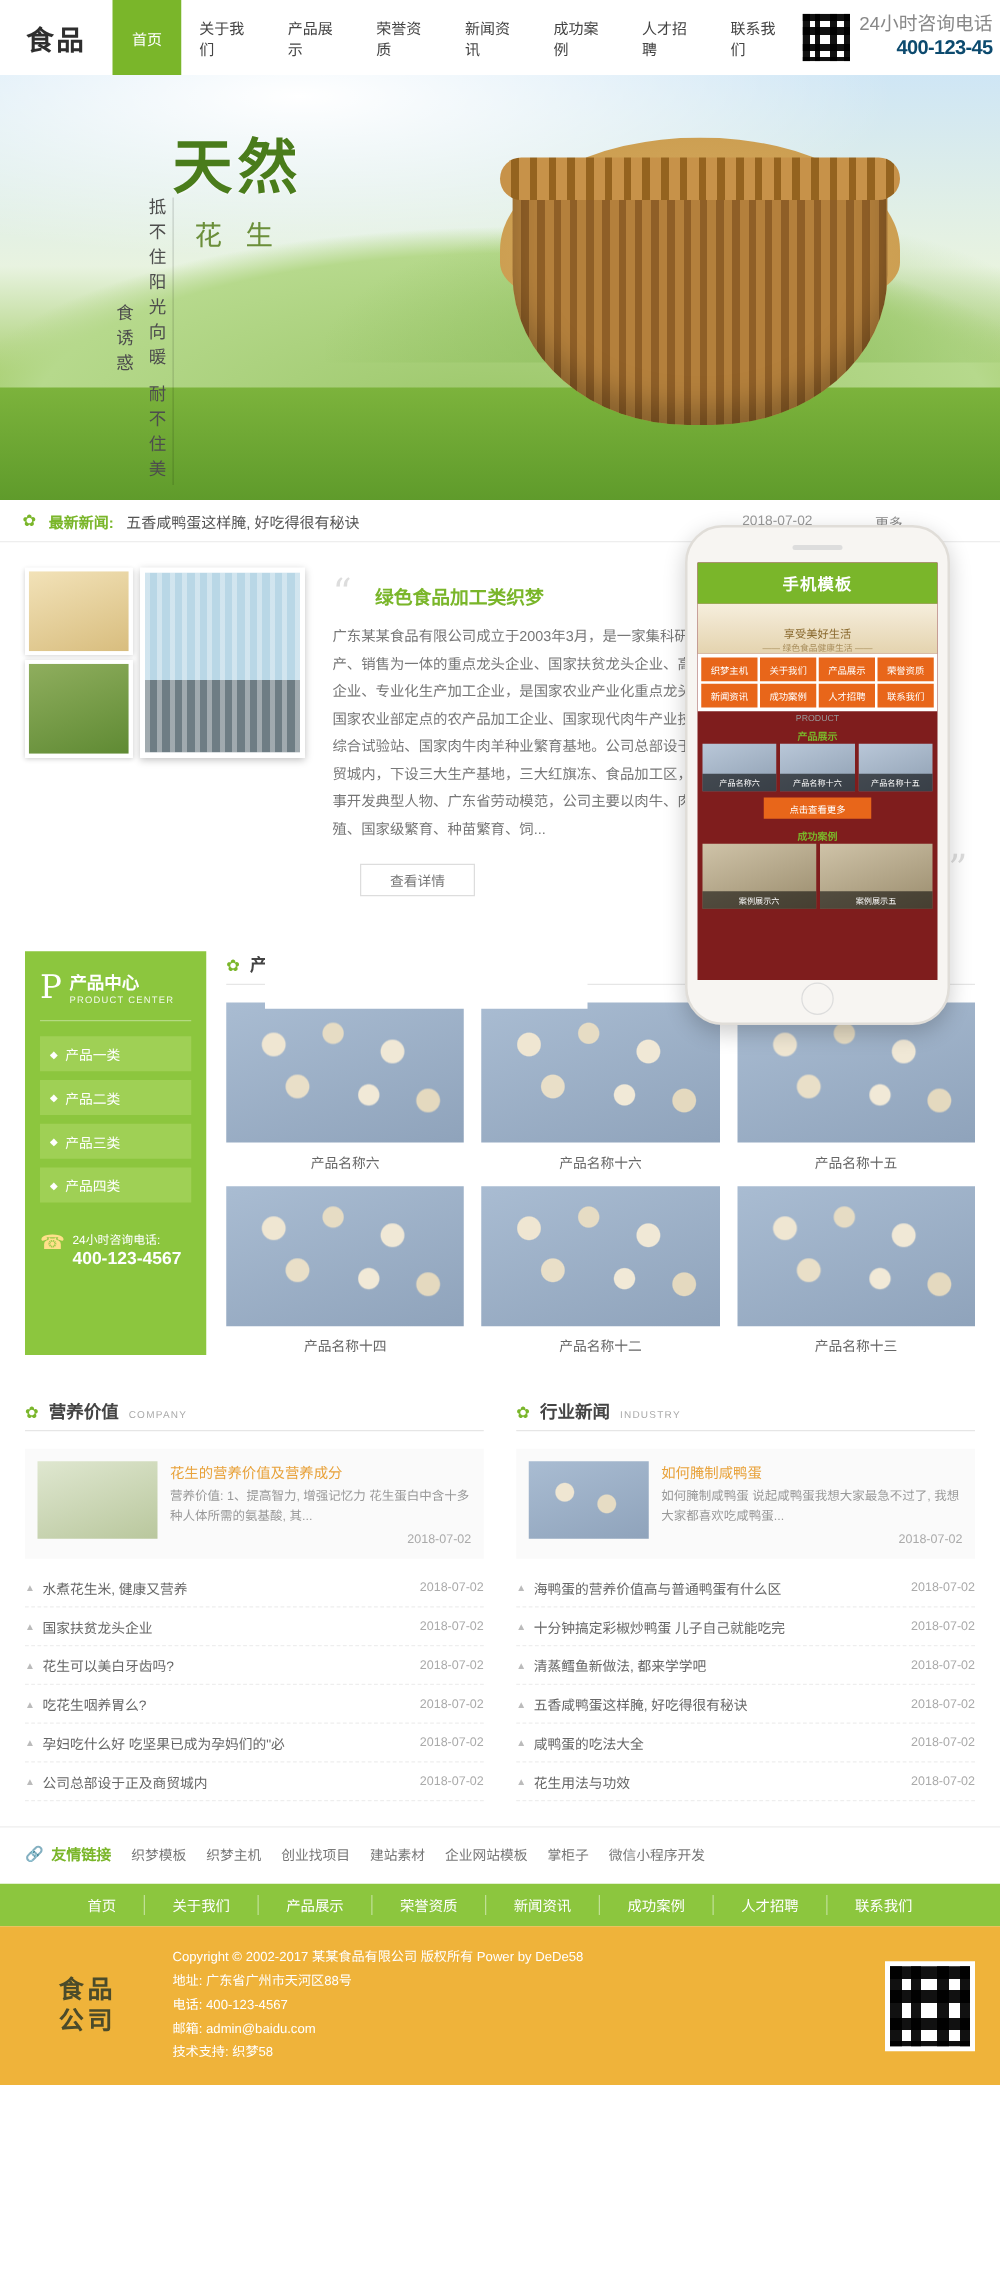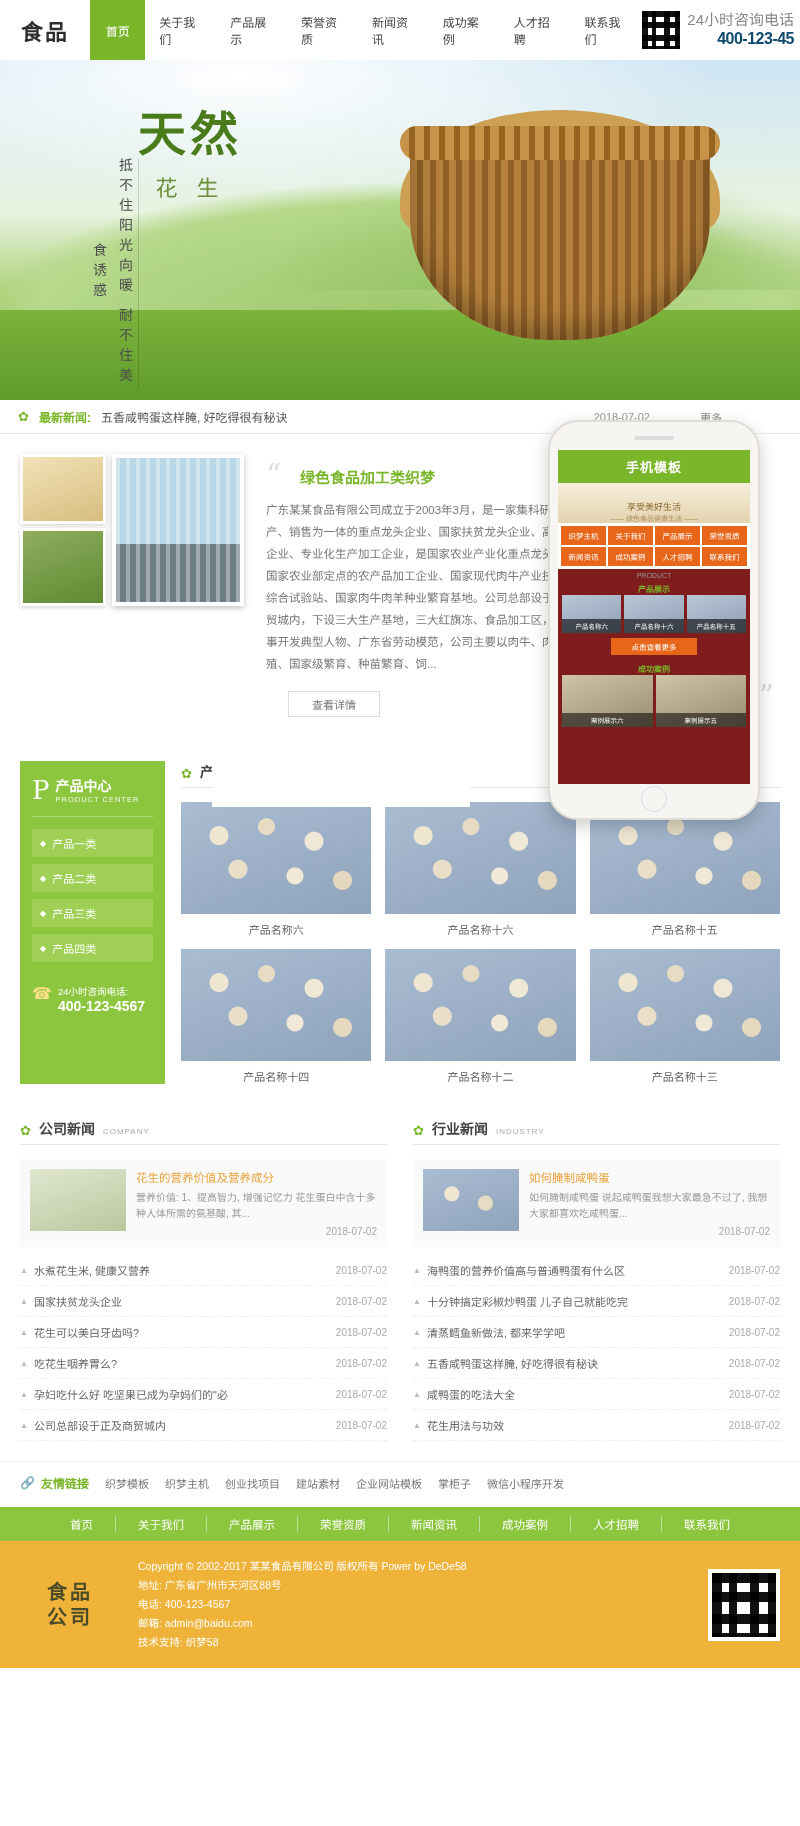--- a/index.html
+++ b/index.html
@@ -454,21 +454,21 @@
       </div>
     </div>
   </div>
 
   <div class="white-overlay"></div>
 
   <div class="news">
     <div class="news-col">
       <div class="sec-head">
         <span class="leaf-ico">✿</span>
-        <span class="ttl">公司新闻</span>
+        <span class="ttl">营养价值</span>
         <span class="sub">COMPANY</span>
       </div>
       <div class="news-top">
         <div class="nt-img"></div>
         <div class="nt-body">
           <div class="t">花生的营养价值及营养成分</div>
           <div class="d">营养价值: 1、提高智力, 增强记忆力 花生蛋白中含十多种人体所需的氨基酸, 其...</div>
           <div class="nt-date">2018-07-02</div>
         </div>
       </div>

